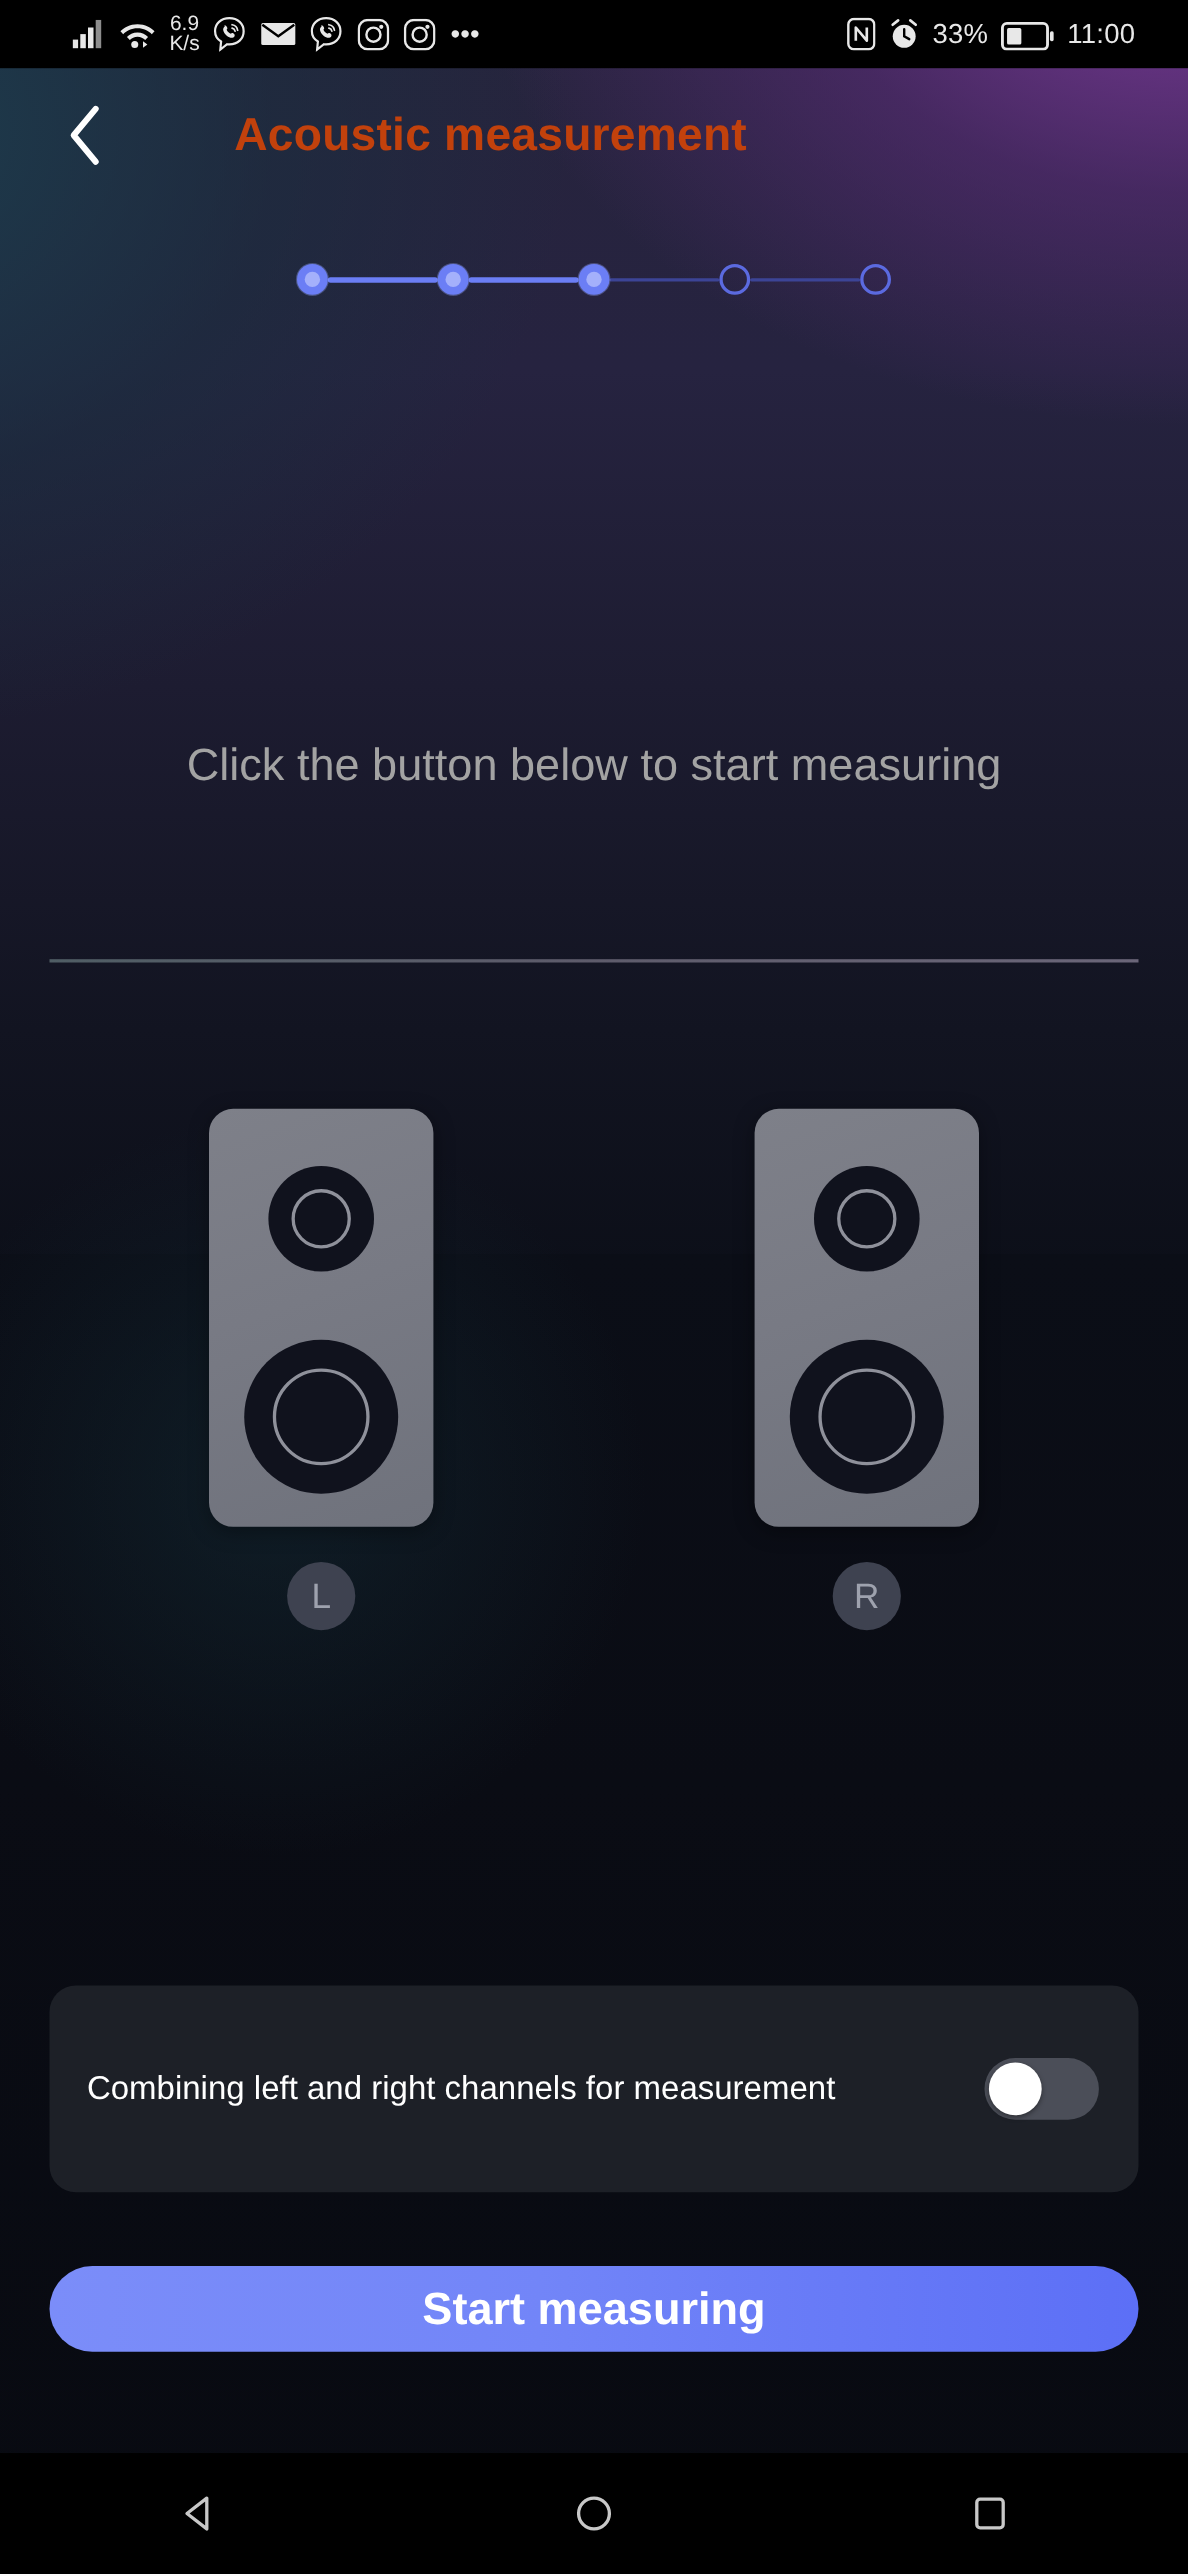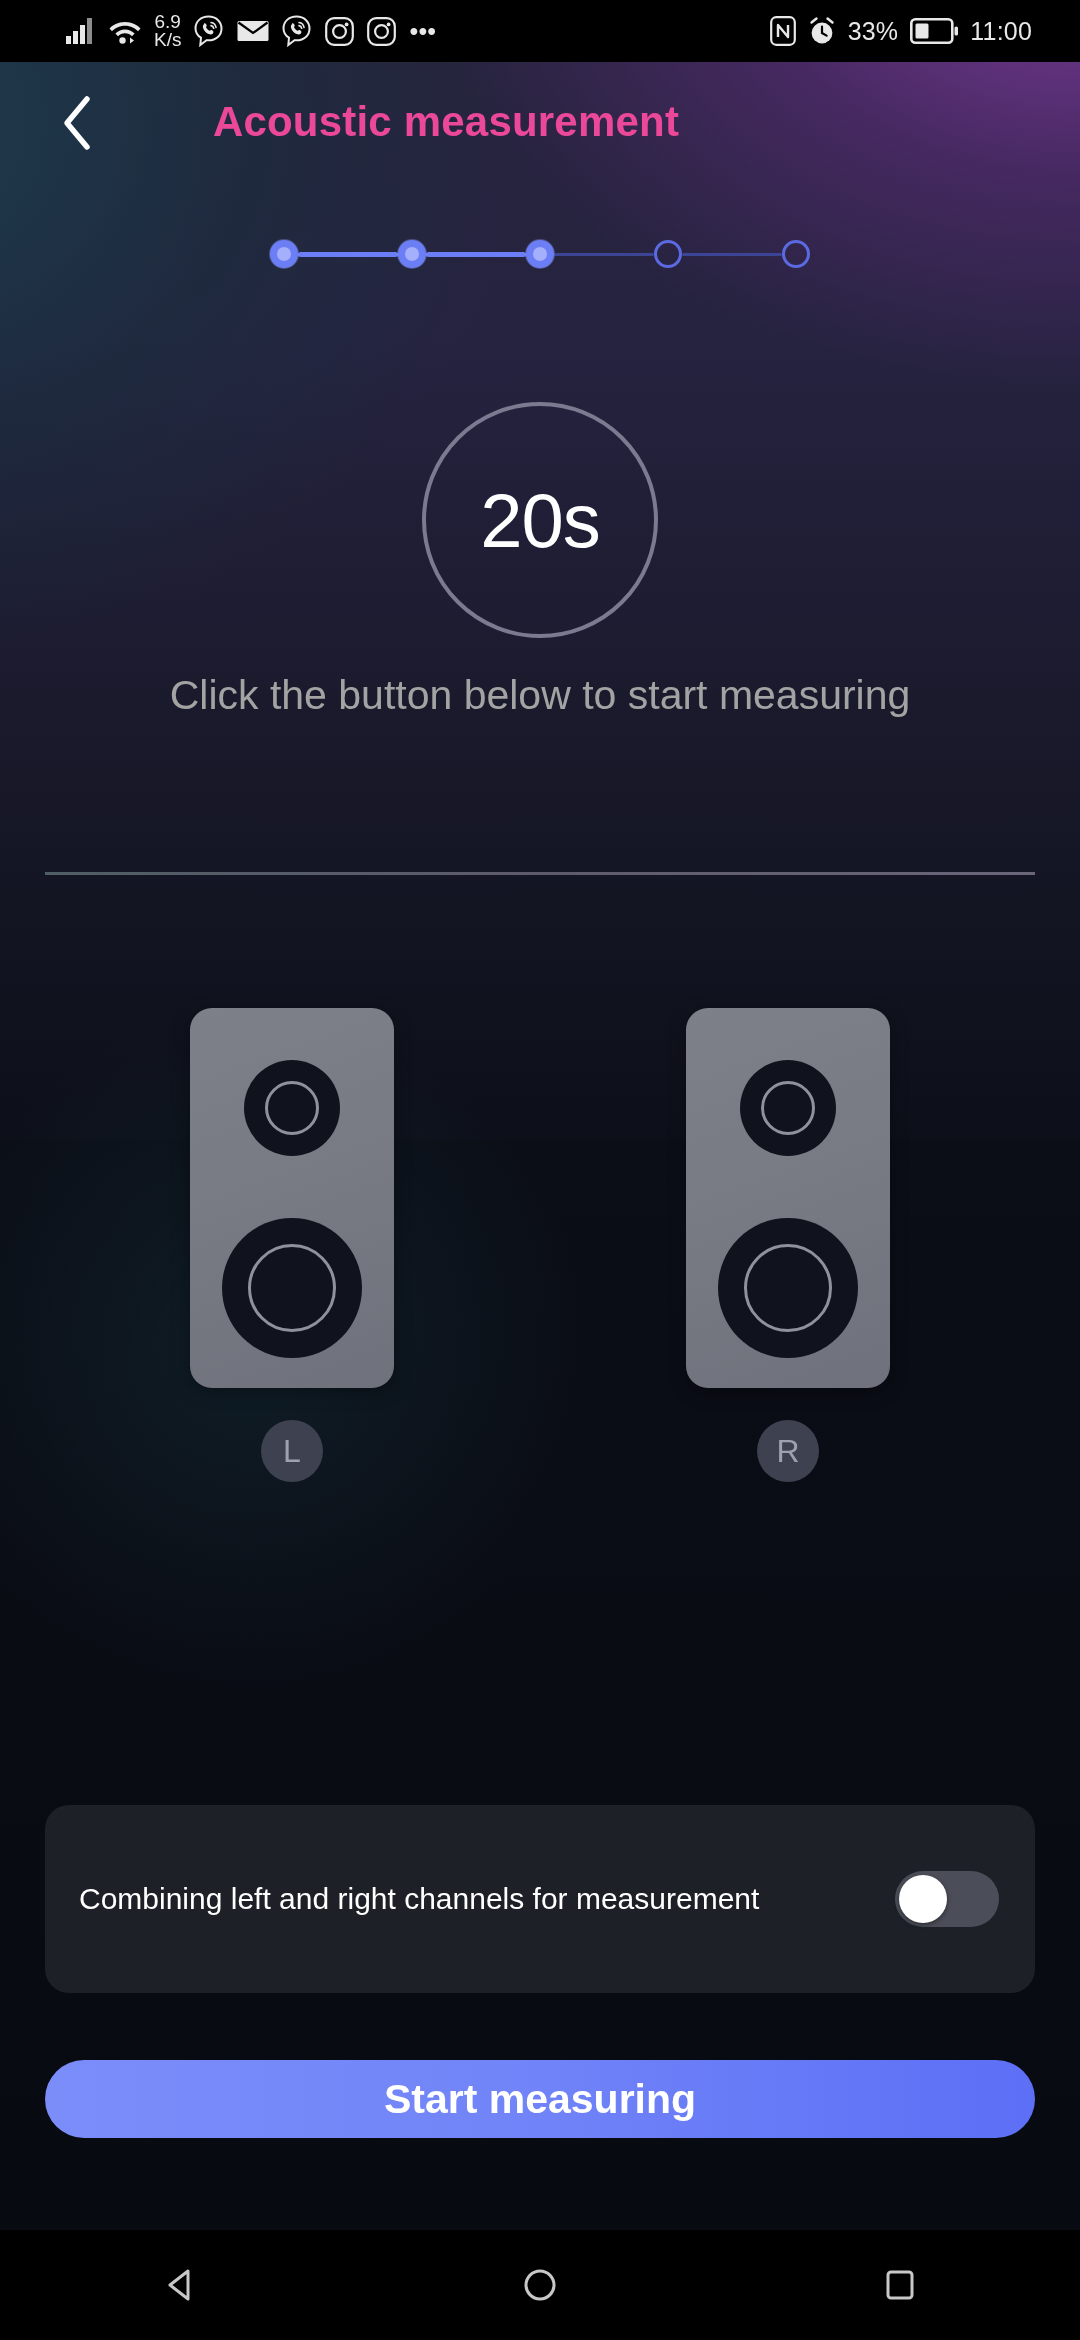--- a/index.html
+++ b/index.html
@@ -18,21 +18,21 @@
 
   
   #status-bar {
     position:absolute; top:0; left:0;
     width:1080px; height:62px;
     background:#000;
     display:flex; align-items:center;
     z-index:40;
   }
   .sb-left { display:flex; align-items:center; gap:13px; padding-left:66px;justify-content:space-between; }
-  .sb-right { display:flex; align-items:center; gap:12px; margin-left:auto; padding-right:48px; }
+  .sb-right { display:flex; align-items:flex-end; gap:12px; margin-left:auto; padding-right:48px; }
   .sb-text { color:#e8e8e8; font-size:25px; letter-spacing:.2px; }
   .rate { display:flex; flex-direction:column; align-items:center; line-height:.95;
           color:#e8e8e8; font-size:19px; font-weight:400; }
   .ic { display:block; }
 
   
   #bg-top {
     position:absolute; top:0; left:0; width:1080px; height:1200px;
     background:
       radial-gradient(900px 620px at 100% -60px, rgba(130,60,160,.95) 0%, rgba(95,45,125,.55) 38%, rgba(40,25,60,0) 72%),
@@ -55,21 +55,21 @@
     z-index:20;
   }
   #back-button {
     position:absolute; left:38px; top:22px;
     width:78px; height:78px;
     display:flex; align-items:center; justify-content:center;
   }
   #page-title {
     position:absolute; left:0; top:0; width:892px; height:120px;
     display:flex; align-items:center; justify-content:center;
-    color:#ec4899; font-size:42px; font-weight:700; letter-spacing:.2px;
+    color:#c2410c; font-size:42px; font-weight:700; letter-spacing:.2px;
   }
 
   
   #stepper {
     position:absolute; top:222px; left:0; width:1080px; height:64px;
     display:flex; align-items:center; justify-content:center;
     z-index:20;
   }
   .step-dot { width:28px; height:28px; border-radius:50%; flex:0 0 auto; position:relative; }
   .step-dot.done { background:#6b7ef5; box-shadow:0 0 0 1px rgba(150,165,255,.35); }
@@ -304,23 +304,20 @@
     <div class="step-line done"></div>
     <div class="step-dot done"></div>
     <div class="step-line done"></div>
     <div class="step-dot done"></div>
     <div class="step-line todo"></div>
     <div class="step-dot todo"></div>
     <div class="step-line todo"></div>
     <div class="step-dot todo"></div>
   </div>
 
-  <div id="timer-circle">
-    <span id="timer-value">20s</span>
-  </div>
 
   <div id="instruction">Click the button below to start measuring</div>
 
   <div id="divider"></div>
 
   <div id="speakers">
 
     <div class="speaker-group left">
       <div class="speaker-box">
         <div class="driver tweeter">

